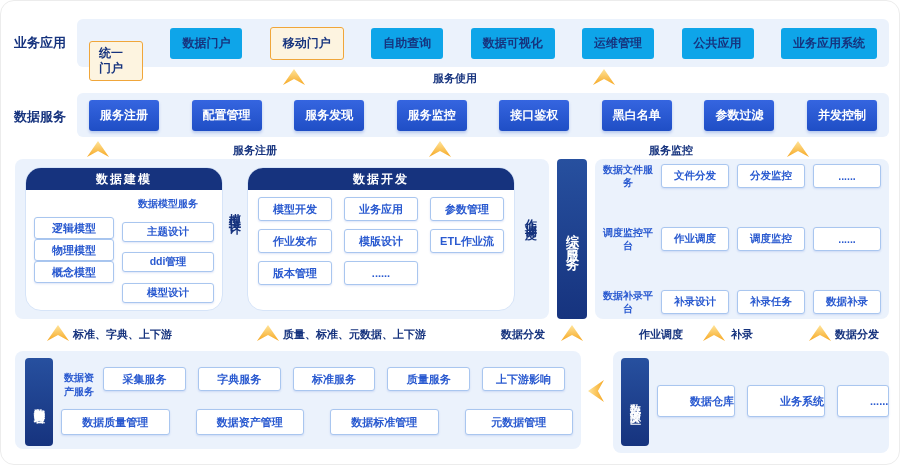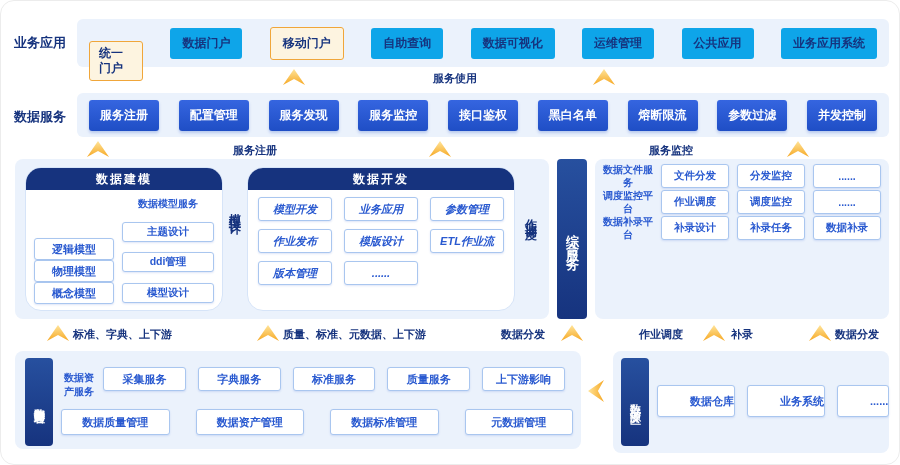--- a/index.html
+++ b/index.html
@@ -38,30 +38,30 @@
           font-size:11px; font-weight:bold; display:flex; align-items:center; justify-content:center;
           white-space:nowrap; box-shadow:0 1px 2px rgba(42,90,208,.15); }
 
   .vbar { position:absolute; background:linear-gradient(180deg,#27509f,#16337e); border-radius:4px;
           color:#fff; display:flex; align-items:center; justify-content:center; }
   .vtext { writing-mode:vertical-rl; text-orientation:upright; font-weight:bold; }
   .vlabel { position:absolute; writing-mode:vertical-rl; text-orientation:upright;
             color:#16337e; font-weight:bold; font-size:12px; letter-spacing:3px; }
 
   .mod-body { display:flex; padding:6px 8px; gap:8px; height:120px; }
-  .mod-col-left { flex:1; display:flex; flex-direction:column; justify-content:flex-end; }
+  .mod-col-left { flex:1; display:flex; flex-direction:column; justify-content:center; }
   .mod-col-left .wbox { height:22px; }
   .mod-col-right { flex:1.15; display:flex; flex-direction:column; justify-content:space-between; padding:1px 0; }
   .mod-label { color:#2a5ad0; font-size:10px; font-weight:bold; text-align:center; }
   .mod-col-right .wbox { height:20px; font-size:10.5px; }
 
-  .dev-body { padding:7px 10px; display:grid; grid-template-columns:repeat(3,1fr); gap:8px 12px;font-style:italic; }
+  .dev-body { padding:7px 10px; display:grid; grid-template-columns:repeat(3,1fr); gap:8px 12px; }
   .dev-body .wbox { height:24px; }
 
-  .rp { display:flex; flex-direction:column; justify-content:flex-start; height:100%; padding:4px 0; }
+  .rp { display:flex; flex-direction:column; justify-content:space-between; height:100%; padding:4px 0; }
   .rp-row { display:flex; align-items:center; gap:8px; padding:0 8px; }
   .rp-label { width:50px; text-align:center; color:#2a5ad0; font-size:10px; font-weight:bold; line-height:1.3; }
   .rp-row .wbox { flex:1; height:24px; font-size:10.5px; }
 
   .asset-row1 { position:absolute; left:88px; top:16px; width:462px; display:flex; gap:12px; }
   .asset-row1 .wbox { flex:1; height:24px; }
   .asset-row2 { position:absolute; left:46px; top:58px; width:512px; display:flex; gap:26px; }
   .asset-row2 .wbox { flex:1; height:26px; }
   .asset-service-label { position:absolute; left:46px; top:20px; width:36px;
                          color:#2a5ad0; font-size:10px; font-weight:bold; line-height:1.4; text-align:center; }
@@ -91,21 +91,20 @@
   <div class="arrow-up" style="left:592px;top:68px"></div>
 
   <div class="layer-label" style="left:13px;top:107px">数据服务</div>
   <div class="strip" style="left:76px;top:92px;width:812px;height:44px">
     <div class="dark-chip">服务注册</div>
     <div class="dark-chip">配置管理</div>
     <div class="dark-chip">服务发现</div>
     <div class="dark-chip">服务监控</div>
     <div class="dark-chip">接口鉴权</div>
     <div class="dark-chip">黑白名单</div>
-    <div class="dark-chip">熔断限流</div>
     <div class="dark-chip">参数过滤</div>
     <div class="dark-chip">并发控制</div>
   </div>
 
   <div class="arrow-up" style="left:86px;top:140px"></div>
   <div class="flow-note" style="left:232px;top:142px">服务注册</div>
   <div class="arrow-up" style="left:428px;top:140px"></div>
   <div class="flow-note" style="left:648px;top:142px">服务监控</div>
   <div class="arrow-up" style="left:786px;top:140px"></div>
 

